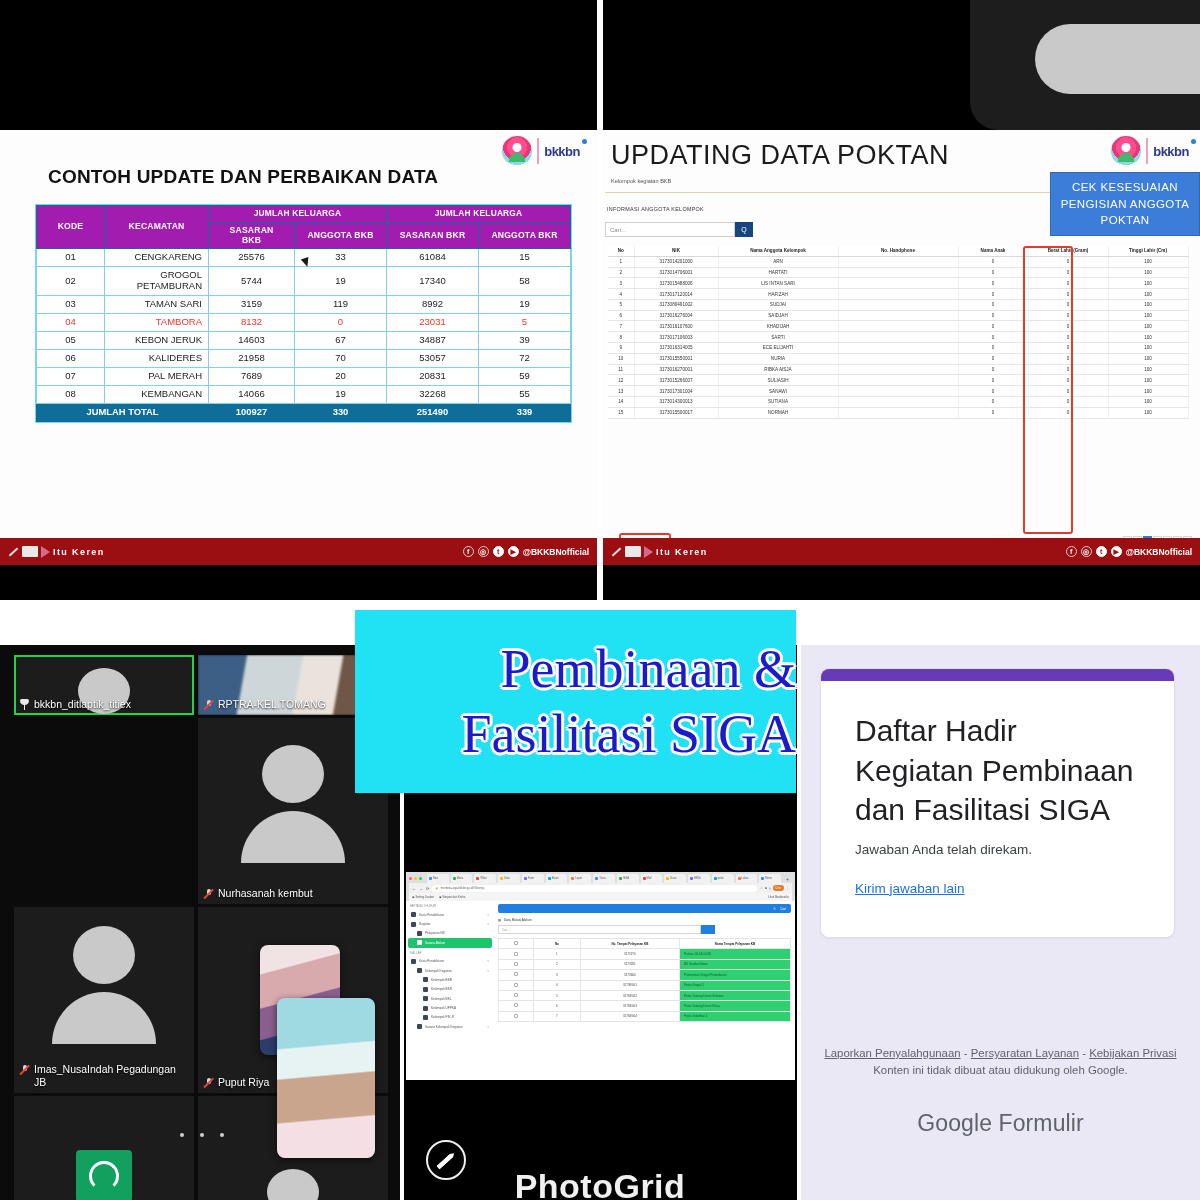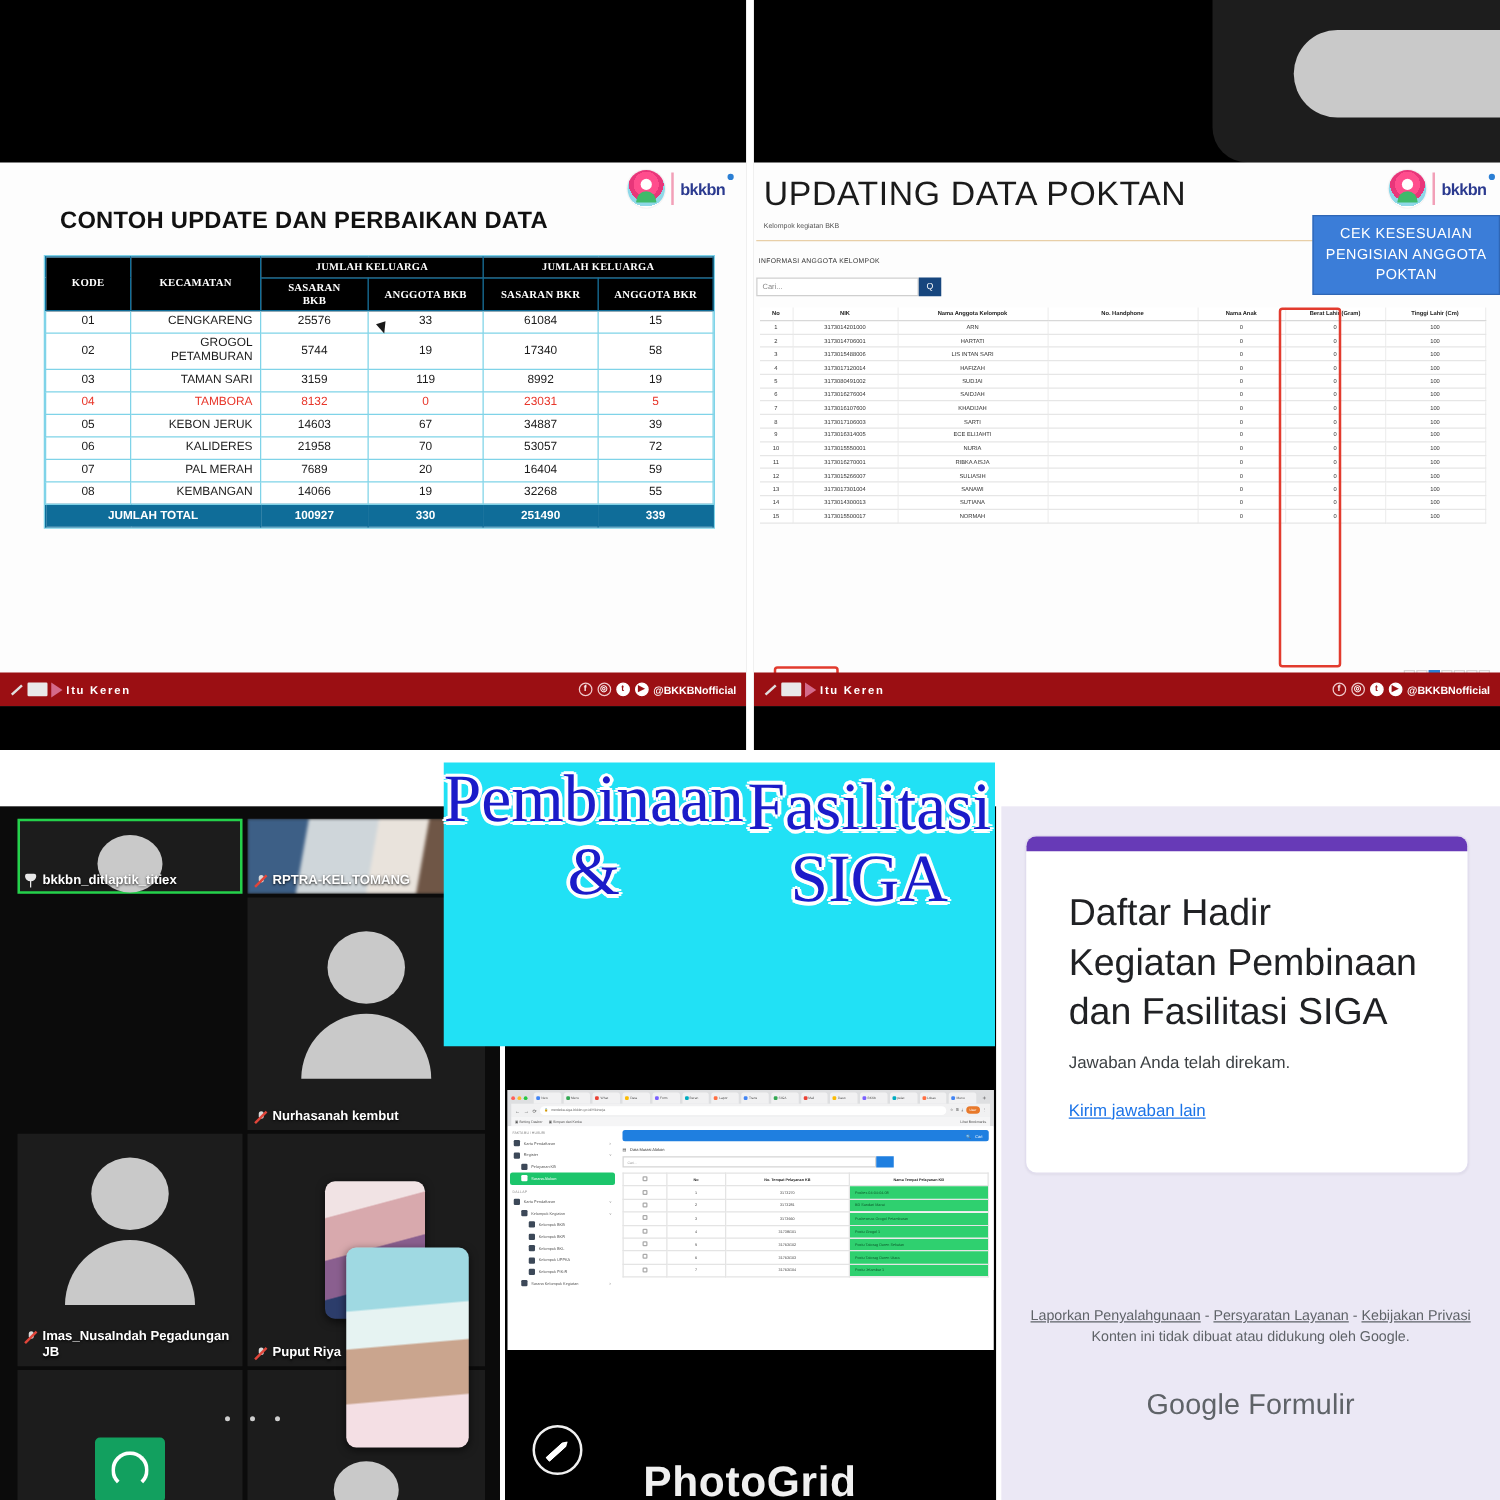--- a/index.html
+++ b/index.html
@@ -9,21 +9,21 @@
     width:1200px; height:1200px; position:relative; overflow:hidden;
     font-family:"Liberation Sans", sans-serif;
   }
 
   
   .collage { position:absolute; inset:0; }
 
   .quad { position:absolute; overflow:hidden; background:#000; }
   .q-tl { left:0;   top:0;   width:597px; height:600px; }
   .q-tr { left:603px; top:0; width:597px; height:600px; }
-  .q-bl { left:0;   top:645px; width:406px; height:555px;font-weight:bold; }
+  .q-bl { left:0;   top:645px; width:406px; height:555px; }
   .q-bc { left:404px; top:645px; width:393px; height:555px; }
   .q-br { left:801px; top:645px; width:399px; height:555px; background:#ebe8f5; }
 
   .gutter-v { position:absolute; background:#fff; }
   .gutter-h { position:absolute; background:#fff; }
 
   
   .slide {
     position:absolute; left:0; width:100%; background:#fdfdfd;
   }
@@ -63,22 +63,22 @@
   table.datatbl {
     position:absolute; border-collapse:collapse; table-layout:fixed;
     font-size:9.5px; color:#1c1c1c; background:#fff;
     box-shadow:0 0 0 1px #7fd3e8;
   }
   table.datatbl th, table.datatbl td {
     border:1px solid #7fd3e8; text-align:center; padding:3px 4px;
     line-height:1.15; font-weight:400;
   }
   table.datatbl thead th {
-    background:#000000; color:#ffffff; font-weight:600; font-size:8.6px;
-    letter-spacing:.2px; border-color:#0f6d99;font-family:Liberation Serif, serif;
+    background:#a21caf; color:#ffffff; font-weight:600; font-size:8.6px;
+    letter-spacing:.2px; border-color:#0f6d99;
   }
   table.datatbl thead th.grp { font-size:8.4px; }
   table.datatbl td.kec { text-align:right; padding-right:6px; }
   table.datatbl tr.flag td { color:#e8372b; }
   table.datatbl tfoot td {
     background:#0f6d99; color:#fff; font-weight:600; font-size:9.4px;
     border-color:#0f6d99;
   }
   .cursor-arrow {
     position:absolute; width:0;height:0;
@@ -398,21 +398,21 @@
               <td class="">21958</td>
               <td class="">70</td>
               <td class="">53057</td>
               <td class="">72</td>
             </tr>
             <tr>
               <td class="">07</td>
               <td class="kec">PAL MERAH</td>
               <td class="">7689</td>
               <td class="">20</td>
-              <td class="">16404</td>
+              <td class="">20831</td>
               <td class="">59</td>
             </tr>
             <tr>
               <td class="">08</td>
               <td class="kec">KEMBANGAN</td>
               <td class="">14066</td>
               <td class="">19</td>
               <td class="">32268</td>
               <td class="">55</td>
             </tr>
@@ -1005,23 +1005,23 @@
         </div>
         <div>Konten ini tidak dibuat atau didukung oleh Google.</div>
       </div>
 
       <div class="gf-brand">
         <b>Google</b><span> Formulir</span>
       </div>
     </div>
   </div>
 
-  <div style="position:absolute; left:355px; top:610px; width:441px; height:227px;
-              background:#21e1f5; display:flex; flex-direction:row;
-              align-items:flex-start; justify-content:center; z-index:40;">
+  <div style="position:absolute; left:355px; top:610px; width:441px; height:183px;
+              background:#21e1f5; display:flex; flex-direction:column;
+              align-items:flex-end; justify-content:center; z-index:40;">
     <div style="font-family:'Liberation Serif', serif; font-size:54px; line-height:1.08;
                 color:#1b1bc9; font-weight:400; text-align:center;
                 text-shadow: -2px -2px 0 #fff, 2px -2px 0 #fff, -2px 2px 0 #fff, 2px 2px 0 #fff,
                              0 -3px 0 #fff, 0 3px 0 #fff, -3px 0 0 #fff, 3px 0 0 #fff;">Pembinaan &amp;</div>
     <div style="font-family:'Liberation Serif', serif; font-size:54px; line-height:1.08;
                 color:#1b1bc9; font-weight:400; text-align:center; margin-top:6px;
                 text-shadow: -2px -2px 0 #fff, 2px -2px 0 #fff, -2px 2px 0 #fff, 2px 2px 0 #fff,
                              0 -3px 0 #fff, 0 3px 0 #fff, -3px 0 0 #fff, 3px 0 0 #fff;">Fasilitasi SIGA</div>
   </div>
 

